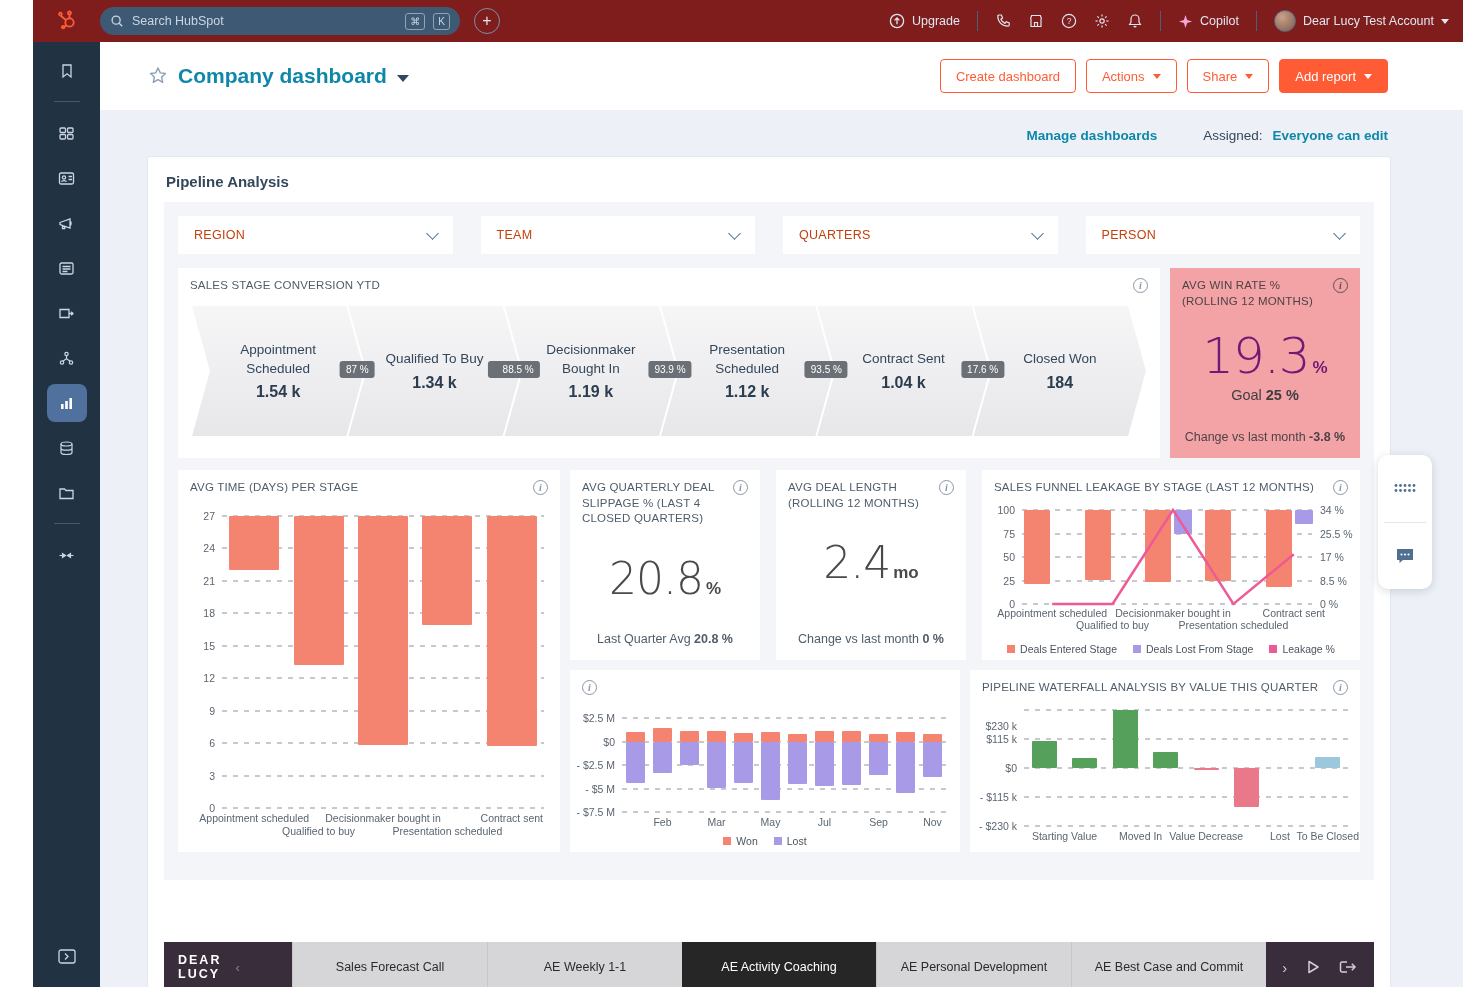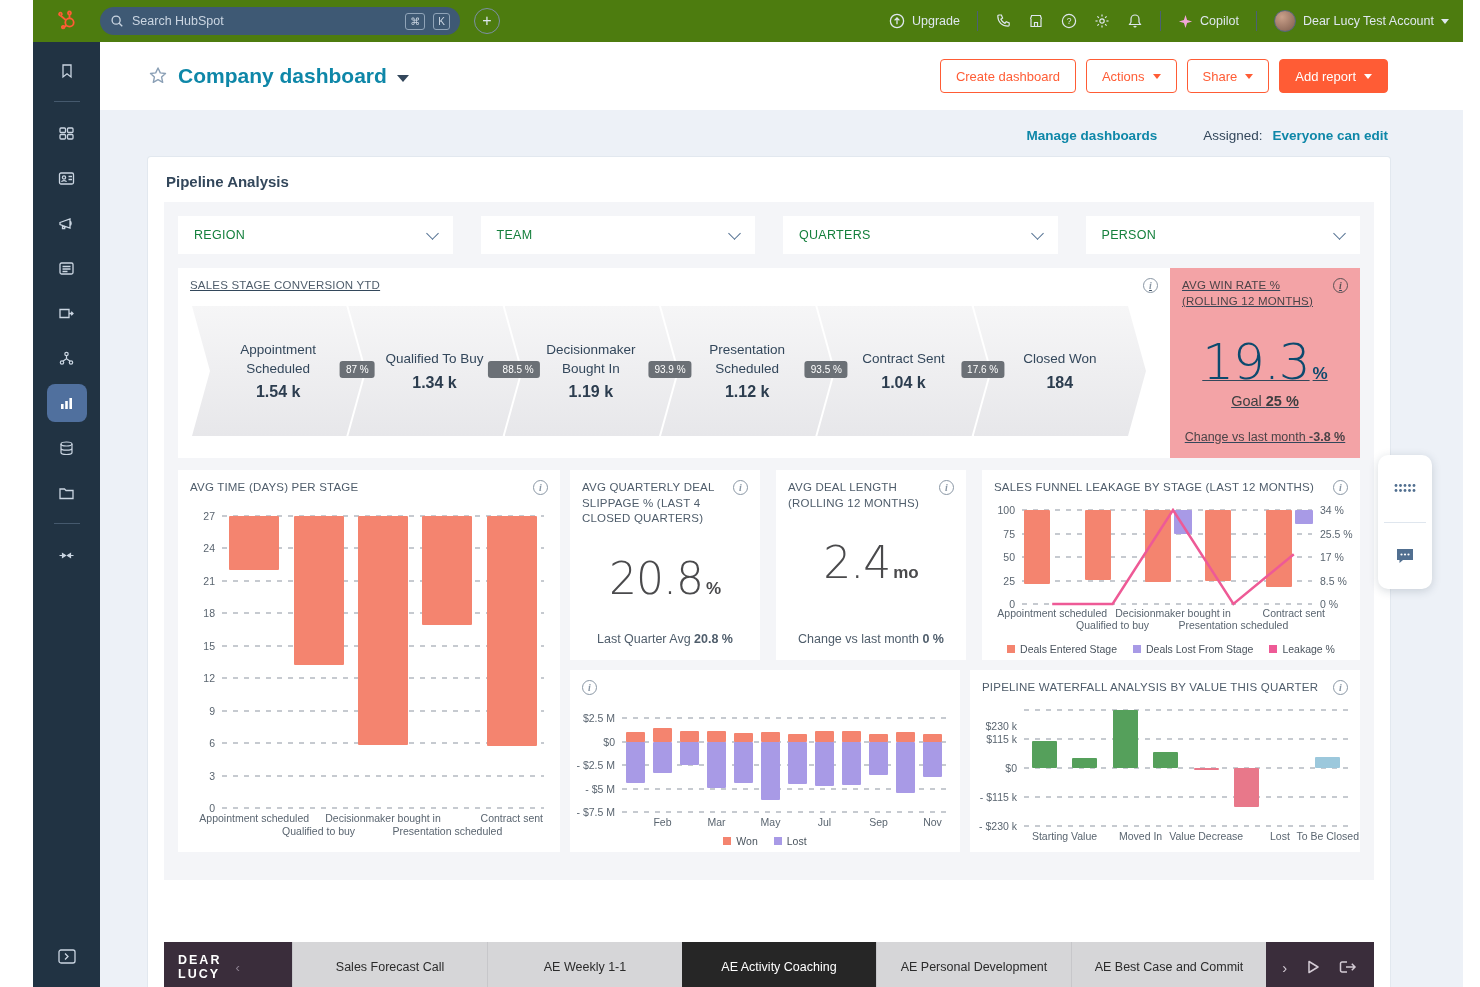--- a/index.html
+++ b/index.html
@@ -3,21 +3,21 @@
 <meta charset="utf-8">
 <style>
   * { box-sizing: border-box; margin: 0; padding: 0; }
   body {
     width: 1480px; height: 987px; position: relative; overflow: hidden;
     background: #ffffff; font-family: "Liberation Sans", sans-serif; color: #33475b;
   }
   .app { position: absolute; left: 33px; top: 0; right: 17px; bottom: 0; }
 
   
-  .topbar { position: absolute; left: 0; right: 0; top: 0; height: 42px; background: #4d7c0f;
+  .topbar { position: absolute; left: 0; right: 0; top: 0; height: 42px; background: #7f1d1d;
             display: flex; align-items: center; color: #dfe7ef; z-index: 30; }
   .logo-cell { width: 67px; display: flex; justify-content: center; align-items: center; flex: none; }
   .searchbar { width: 360px; height: 28px; background: #3e5974; border-radius: 14px;
                display: flex; align-items: center; padding: 0 10px; gap: 8px; }
   .searchbar input { flex: 1; background: transparent; border: none; outline: none;
                      color: #e4ebf2; font-size: 12.5px; font-family: "Liberation Sans", sans-serif; }
   .searchbar input::placeholder { color: #cbd6e2; }
   .kbd { border: 1px solid #90a4b8; border-radius: 3px; padding: 0 4px; font-size: 10px;
          line-height: 15px; color: #cbd6e2; }
   .plus-btn { width: 26px; height: 26px; border: 1px solid #7c90a5; border-radius: 50%;
@@ -58,50 +58,50 @@
                 padding: 18px 75px 14px 0; font-size: 13.5px; }
   .link { color: #0e87a8; font-weight: bold; }
 
   .dashboard-card { margin-left: 48px; width: 1242px; background: #ffffff; border-radius: 3px;
                     box-shadow: 0 0 0 1px #e2e8ef; padding: 14px 16px 0 16px; }
   .panel-title { font-size: 15px; font-weight: bold; color: #33475b; margin: 2px 0 12px 2px; }
   .inset { background: #f4f5f8; padding: 14px; }
 
   .filters { display: flex; gap: 28px; margin-bottom: 14px; }
   .filter { flex: 1; height: 38px; background: #ffffff; display: flex; align-items: center;
-            justify-content: space-between; padding: 0 16px; font-size: 12.5px; color: #15803d;
+            justify-content: space-between; padding: 0 16px; font-size: 12.5px; color: #c2410c;
             letter-spacing: 0.3px; }
   .chev-down { width: 9px; height: 9px; border-left: 1.6px solid #516f90; border-bottom: 1.6px solid #516f90;
                transform: rotate(-45deg); margin-top: -4px; }
 
   .widget { background: #ffffff; position: relative; }
   .widget-title-row { display: flex; justify-content: space-between; align-items: flex-start;
                       padding: 10px 12px 0 12px; gap: 8px; }
   .widget-title { font-size: 11.5px; color: #4f5d6b; letter-spacing: 0.2px; line-height: 1.35; }
   .info-icon { width: 15px; height: 15px; border: 1.3px solid #8a97a5; border-radius: 50%;
                color: #8a97a5; font-size: 10px; display: flex; align-items: center; justify-content: center;
                flex: none; font-family: "Liberation Serif", serif; font-style: italic; font-weight: bold; }
 
-  .funnel-row { display: flex; margin-bottom: 12px; text-decoration: underline; }
+  .funnel-row { display: flex; gap: 10px; margin-bottom: 12px; }
   .funnel-card { flex: 1; height: 190px; }
   .funnel-track { position: absolute; left: 14px; right: 14px; top: 38px; bottom: 22px; }
   .stage { position: absolute; top: 0; bottom: 0; display: flex; flex-direction: column;
            align-items: center; justify-content: center;
            clip-path: polygon(0 0, calc(100% - 18px) 0, 100% 50%, calc(100% - 18px) 100%, 0 100%, 18px 50%);
            background: linear-gradient(to bottom, #f6f6f7, #e7e7ea); }
   .stage-name { font-size: 13.5px; color: #33475b; text-align: center; line-height: 1.4; width: 72%; }
   .stage-value { font-size: 16px; font-weight: bold; color: #2c3d4f; margin-top: 5px; }
   .badge { position: absolute; top: calc(50% - 10px); background: #6b7076; color: #ffffff;
            font-size: 10px; padding: 3px 6px; border-radius: 3px; z-index: 5; transform: translateX(-50%); }
 
   .win-rate-card { width: 190px; height: 190px; background: #f3a3a6; flex: none;
                    display: flex; flex-direction: column; }
   .win-rate-card .widget-title { color: #4c4347; }
   .win-rate-card .info-icon { border-color: #5c5154; color: #5c5154; }
-  .win-big-row { text-align: center; margin-top: 24px; color: #0c4a6e; }
+  .win-big-row { text-align: center; margin-top: 18px; color: #701a75; }
   .big-number { font-family: "DejaVu Sans", sans-serif; font-weight: 200; font-size: 50px; letter-spacing: -1px; }
   .big-unit { font-size: 17px; font-weight: bold; margin-left: 3px; }
   .goal-row { text-align: center; font-size: 14.5px; color: #3e3e40; margin-top: 2px; }
   .kpi-footer { margin-top: auto; text-align: center; font-size: 12.5px; color: #4c4347; padding-bottom: 14px; }
   b { font-weight: bold; }
 
   .charts-grid { display: flex; gap: 10px; padding-bottom: 14px; }
   .left-chart { width: 382px; height: 382px; flex: none; }
   .right-col { flex: 1; display: flex; flex-direction: column; gap: 10px; }
   .row-a { display: flex; gap: 16px; height: 190px; }

